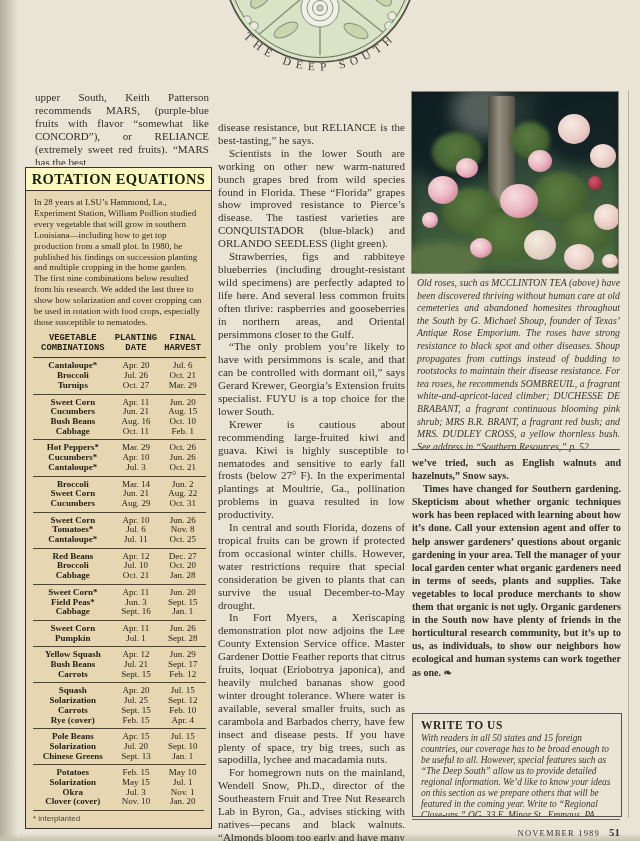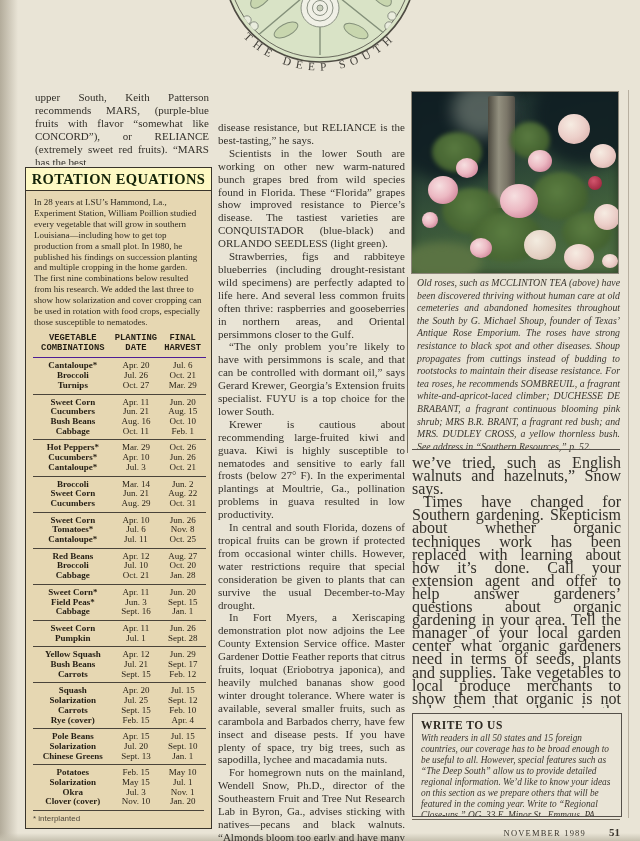--- a/index.html
+++ b/index.html
@@ -13,21 +13,21 @@
 
   
   .medallion{position:absolute;left:192px;top:0;}
 
   
   .col{position:absolute;font-size:11px;line-height:12.9px;color:#33302a;text-align:justify;}
   .col p{margin:0;text-indent:11px;}
   .col p:first-child{text-indent:0;}
   .left-col{left:35px;top:91px;width:174px;height:74px;overflow:hidden;}
   .mid-col{left:218px;top:91px;width:187px;height:744px;overflow:hidden;margin-top:30px;}
-  .right-body{left:412px;top:456px;width:209px;height:252px;overflow:hidden;font-size:16px;line-height:13.1px;}
+  .right-body{left:412px;top:456px;width:209px;height:252px;overflow:hidden;font-size:10px;line-height:13.1px;font-weight:bold;}
 
   
   .rotation{position:absolute;left:25px;top:167px;width:187px;background:#e6d7b2;
         border:1px solid #39342b;box-sizing:border-box;}
   .rotation-header{background:#fef9c3;color:#142309;font-weight:bold;font-size:14.5px;
         text-align:center;padding:3px 0 2px;border-bottom:1px solid #39342b;letter-spacing:.4px;
         transform-origin:center;}
   .rotation-intro{font-size:9px;line-height:10.9px;padding:6px 8px 5px;color:#2f2a20;text-align:left;}
   .rotation-table{width:173px;margin:0 7px;border-collapse:collapse;color:#241e14;}
   .rotation-table thead{border-bottom:1px solid #4c1d95;font-family:Liberation Mono, monospace;}
@@ -65,21 +65,21 @@
   
   .write-box{position:absolute;left:412px;top:713px;width:210px;height:104px;border:1px solid #55504a;
         box-sizing:border-box;padding:5px 8px;overflow:hidden;}
   .write-title{font-weight:bold;font-size:11.5px;letter-spacing:.5px;color:#2c2820;margin:0 0 2px;}
   .write-body{font-style:italic;font-size:9.3px;line-height:11px;color:#3a362e;text-align:left;}
 
   
   .footer-rule{position:absolute;left:412px;top:819px;width:208px;border-top:1px solid #6f695c;}
   .footer{position:absolute;left:412px;top:822px;width:208px;text-align:right;color:#3a362e;}
   .footer .date{font-size:8.5px;letter-spacing:1.2px;}
-  .footer .pn{font-size:11px;font-weight:bold;margin-left:23px;}
+  .footer .pn{font-size:11px;font-weight:bold;margin-left:9px;}
 </style>
 </head>
 <body>
 
 <div class="page">
   <div class="edge-shadow"></div>
   <div class="bottom-shadow"></div>
   <div class="right-rule"></div>
 
   <svg class="medallion" width="256" height="84" viewBox="0 0 256 84">
@@ -226,21 +226,21 @@
           <tr>
             <td class="c0">Cantaloupe*</td>
             <td class="c1">Jul. 11</td>
             <td class="c2">Oct. 25</td>
           </tr>
         </tbody>
         <tbody class="group">
           <tr>
             <td class="c0">Red Beans</td>
             <td class="c1">Apr. 12</td>
-            <td class="c2">Aug. 27</td>
+            <td class="c2">Dec. 27</td>
           </tr>
           <tr>
             <td class="c0">Broccoli</td>
             <td class="c1">Jul. 10</td>
             <td class="c2">Oct. 20</td>
           </tr>
           <tr>
             <td class="c0">Cabbage</td>
             <td class="c1">Oct. 21</td>
             <td class="c2">Jan. 28</td>

